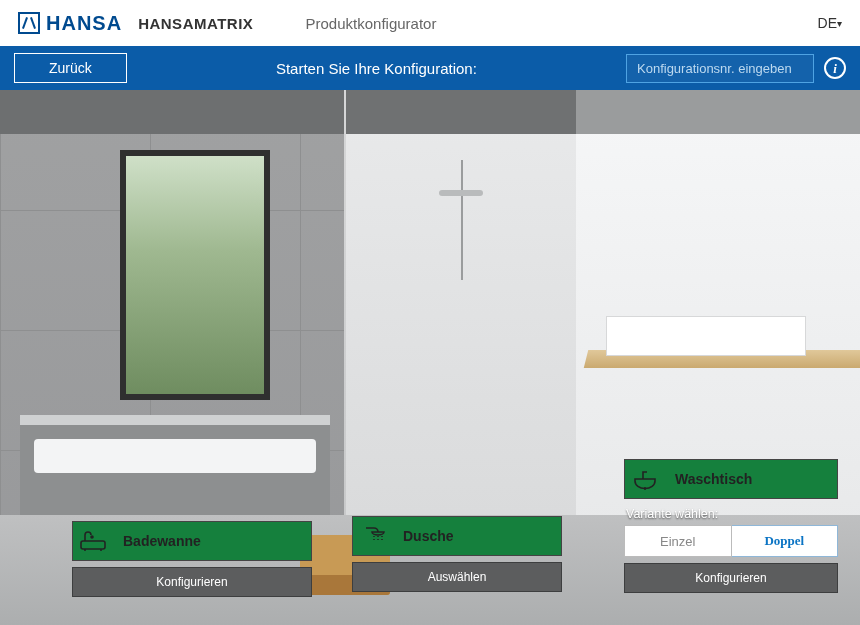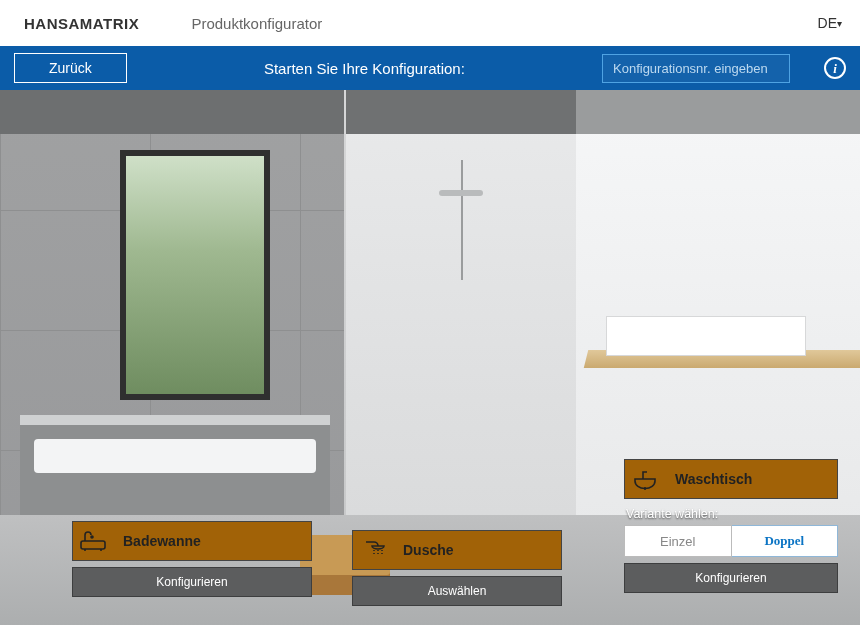--- a/index.html
+++ b/index.html
@@ -14,21 +14,21 @@
   .logo-mark::before { left:4px; top:3px; width:2px; height:12px; transform: rotate(20deg);}
   .logo-mark::after  { right:4px; top:3px; width:2px; height:12px; transform: rotate(-20deg);}
   .logo-text { font-size: 20px; font-weight: 900; letter-spacing: 1px; color:#004a8f; }
   .product-title { font-size: 15px; color:#333; margin-left: 6px; }
   .product-title .bold { font-weight: 700; letter-spacing: .5px; }
   .product-title .light { color:#666; font-weight: 400; margin-left: 4px; padding-left: 44px;}
   .lang { margin-left: auto; font-size: 14px; color:#333; display:flex; align-items:center; cursor:pointer;}
   .chev { font-size: 10px; }
 
   
-  .bluebar { height: 44px; background:#0b5ca8; display:flex; align-items:center; padding: 0 14px; color:#fff;gap:24px; }
+  .bluebar { height: 44px; background:#0b5ca8; display:flex; align-items:center; padding: 0 14px; color:#fff; }
   .back-btn { border:1px solid #fff; background:transparent; color:#fff; font-size:14px; padding:6px 34px; cursor:pointer;}
   .start-text { flex:1; text-align:center; font-size:15px; }
   .config-input { width: 188px; border:1px solid #4fa3e3; background: rgba(255,255,255,.04); color:#bcd9f0; padding:6px 10px; font-size:13px; }
   .config-input::placeholder{ color:#bcd9f0; }
   .info-btn { margin-left:10px; width:22px; height:22px; border:2px solid #fff; border-radius:50%; display:flex; align-items:center; justify-content:center; font: italic 700 13px/1 Georgia, serif; cursor:pointer;}
 
   
   .stage { flex:1; position:relative; overflow:hidden; }
   .bg { position:absolute; inset:0; }
   
@@ -56,42 +56,46 @@
   .bg .z3 .counter{position:absolute; left:10px; right:-10px; top:260px; height:18px;
                    background: linear-gradient(#e0c89a,#caa96f); transform: skewX(-14deg);}
   .bg .z3 .basin{position:absolute; left:30px; top:226px; width:200px; height:40px; background:#fff; border:1px solid #d7d8d9;}
   .bg .floor{position:absolute;left:0;right:0;bottom:0;height:110px;
              background: linear-gradient(#bfc0c1,#acaeaf);}
   .bg .stool{position:absolute; left:300px; bottom:30px; width:90px; height:60px;
              background:#c89a55; border-radius:3px; box-shadow: inset 0 -20px #a9773a;}
 
   
   .card { position:absolute; width:240px; }
-  .card .head { display:flex; align-items:center; gap:10px; background:#a16207; border:1px solid #444; height:40px; padding-right:10px;}
+  .card .head { display:flex; align-items:center; gap:10px; background:#15803d; border:1px solid #444; height:40px; padding-right:10px;}
   .card .iconbox{ width:40px; height:38px; display:flex; align-items:center; justify-content:center; border-right:0;}
   .card .title{ font-size:14px; font-weight:700; color:#222;}
   .card .action{ margin-top:6px; height:30px; background:#5c5d5e; color:#fff; border:1px solid #3d3e3f; width:100%; font-size:12px; cursor:pointer;}
 
   .card.badewanne{ left:72px; bottom:28px;}
-  .card.dusche{ left:352px; bottom:19px; width:210px;}
+  .card.dusche{ left:352px; bottom:33px; width:210px;}
   .card.waschtisch{ left:624px; bottom:32px; width:214px;}
   .card.waschtisch .head{ height:40px;}
   .chooser-label{ background:transparent; color:#fff; text-shadow:0 1px 2px rgba(0,0,0,.6); font-size:12.5px; margin:8px 2px 4px;}
   .seg { display:flex; height:32px;}
   .seg button{ flex:1; background:#fff; border:1px solid #bbb; font-size:13px; cursor:pointer;}
   .seg button.off{ color:#888;}
   .seg button.on{ color:#0b74c4; font-weight:600; border-color:#8fb7d8;}
   .seg button + button{ border-left:none;font-family:Liberation Serif, serif;}
 
   svg{ display:block;}
 </style>
 </head>
 <body>
 
 <div class="topbar">
+  <div class="logo">
+    <span class="logo-mark"></span>
+    <span class="logo-text">HANSA</span>
+  </div>
   <div class="product-title">
     <span class="bold">HANSAMATRIX</span>
     <span class="light">Produktkonfigurator</span>
   </div>
   <div class="lang">
     <span>DE</span>
     <span class="chev">▾</span>
   </div>
 </div>
 

